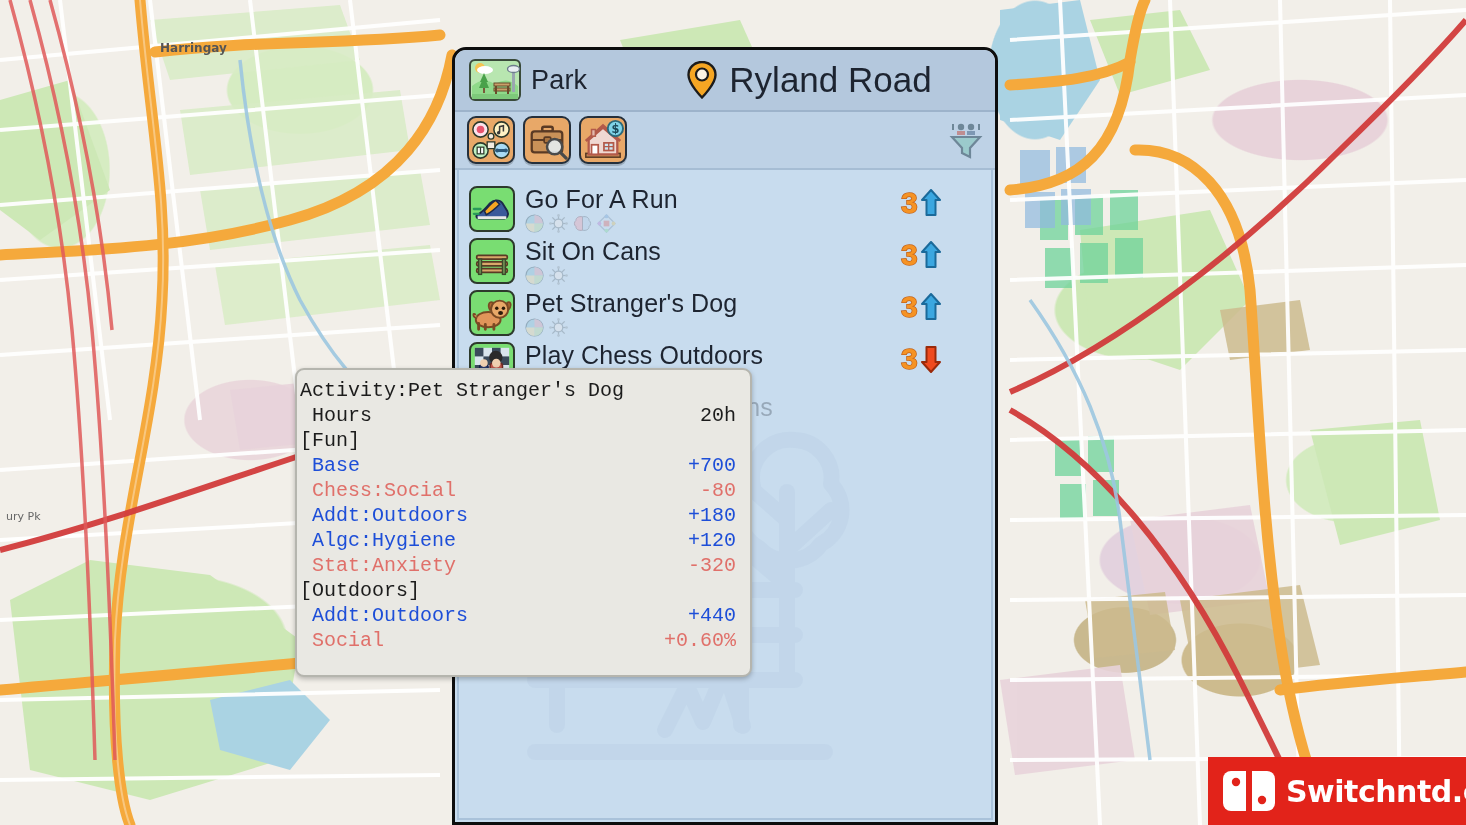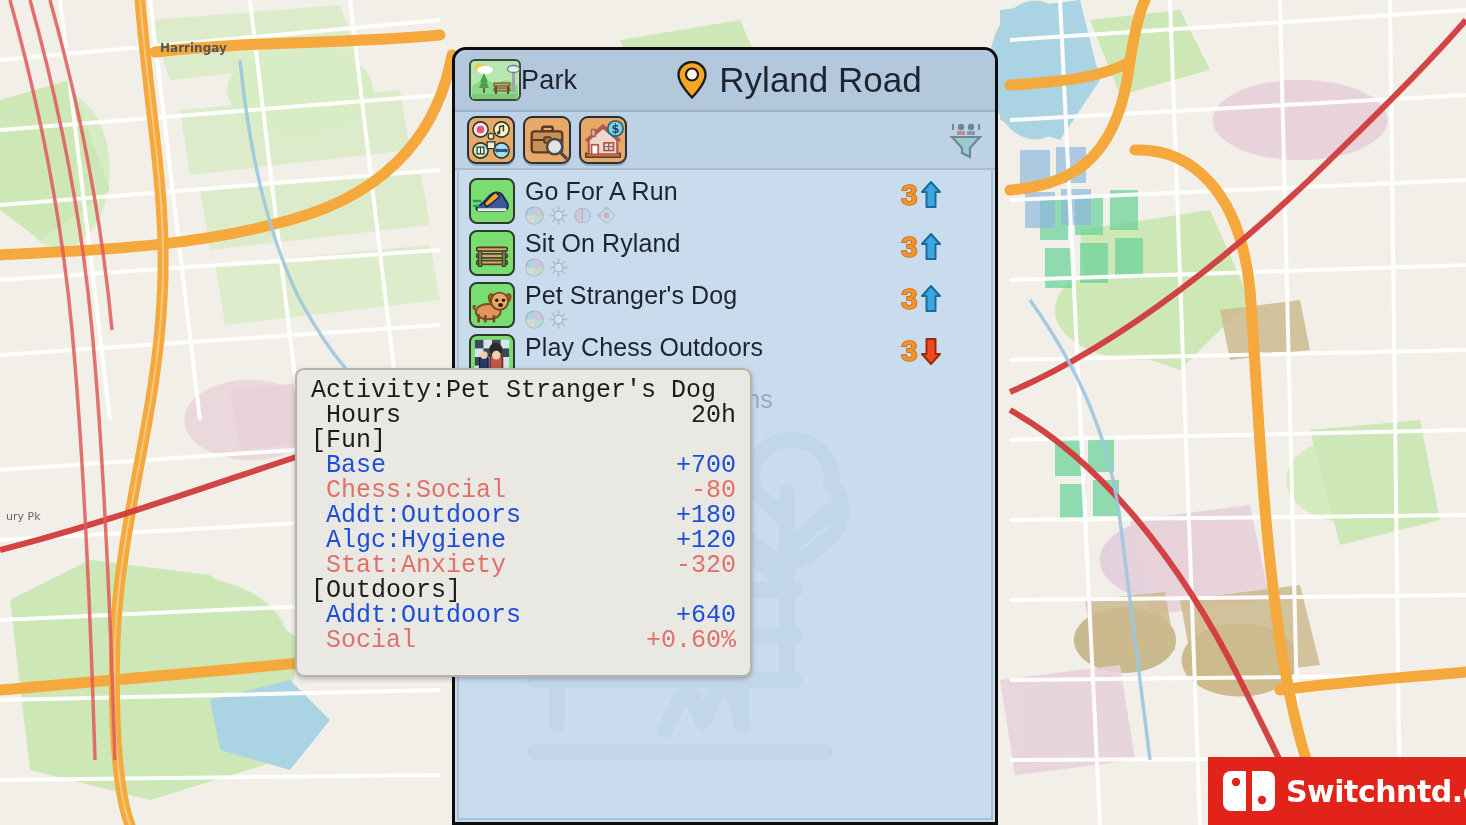--- a/index.html
+++ b/index.html
@@ -57,21 +57,21 @@
     background: #b4c8dd;
     border-bottom: 2px solid #9db3cb;
     display: flex; align-items: center;
     padding: 0 14px;
     border-top-left-radius: 11px;
     border-top-right-radius: 11px;
   }
   .loc-icon { width: 52px; height: 48px; flex: 0 0 auto; }
   .loc-title {
     font-size: 27px; color: #1d2430; letter-spacing: .2px;
-    white-space: nowrap;
+    margin-left: 10px; white-space: nowrap;
   }
   .addr-group { display: flex; align-items: center; margin-left: 100px; }
   .pin-icon { width: 30px; height: 38px; }
   .addr-title { font-size: 35px; color: #1d2430; margin-left: 12px; white-space: nowrap; }
 
   
   .tabbar {
     position: relative;
     height: 58px;
     background: #bed2e6;
@@ -86,21 +86,21 @@
     background: #e8a868;
     margin-right: 8px;
     position: relative;
     display: flex; align-items: center; justify-content: center;
     box-shadow: 0 2px 0 rgba(0,0,0,.18);
   }
   .tab svg { display: block; }
   .filter-icon { margin-left: auto; width: 34px; height: 40px; opacity: .55; }
 
   
-  .list { position: relative; padding: 8px 0 0 0; }
+  .list { position: relative; padding: 16px 0 0 0; }
   .row {
     position: relative;
     display: flex; align-items: flex-start;
     height: 52px;
     padding: 0 16px 0 14px;
   }
   .row.disabled { opacity: .28; }
   .act-thumb {
     width: 46px; height: 46px;
     border: 2px solid #2d3a2c;
@@ -142,23 +142,23 @@
   }
 
   
   .tooltip {
     position: absolute;
     left: 295px; top: 368px;
     width: 457px;
     background: #e9e8e3;
     border: 2px solid #b5b5ae;
     border-radius: 9px;
-    padding: 8px 14px 22px 14px;
+    padding: 8px 14px 22px 3px;
     font-family: "Liberation Mono", "DejaVu Sans Mono", monospace;
-    font-size: 25px;
+    font-size: 20px;
     line-height: 25px;
     color: #1c1c1c;
     box-shadow: 0 2px 5px rgba(0,0,0,.25);
   }
   .tt-line { display: flex; justify-content: space-between; white-space: pre; }
   .tt-line .lbl { }
   .tt-line .val { }
   .tt-title { color: #1c1c1c; }
   .tt-header { color: #1c1c1c; }
   .tt-pos { color: #1d4ed8; }
@@ -456,21 +456,21 @@
         <span class="act-thumb">
           <svg viewBox="0 0 44 44" width="42" height="42">
             <rect x="6" y="16" width="32" height="4" rx="1.5" fill="#d8a86a" stroke="#5a3a24" stroke-width="1.8"></rect>
             <rect x="6" y="23" width="32" height="4" rx="1.5" fill="#d8a86a" stroke="#5a3a24" stroke-width="1.8"></rect>
             <rect x="6" y="30" width="32" height="4" rx="1.5" fill="#d8a86a" stroke="#5a3a24" stroke-width="1.8"></rect>
             <rect x="8" y="20" width="3" height="16" fill="#7a9a5a" stroke="#3a4a2a" stroke-width="1.5"></rect>
             <rect x="33" y="20" width="3" height="16" fill="#7a9a5a" stroke="#3a4a2a" stroke-width="1.5"></rect>
           </svg>
         </span>
         <span class="act-body">
-          <span class="act-name">Sit On Ryland</span>
+          <span class="act-name">Sit On Cans</span>
           <span class="act-traits">
             <span>
               <svg viewBox="0 0 20 20" width="19" height="19">
                   <circle cx="10" cy="10" r="9" fill="#8fc4d8" stroke="#4a6a7a" stroke-width="1.2"></circle>
               <path d="M10 10 L10 1 A9 9 0 0 1 19 10 Z" fill="#d8a8b8"></path>
                   <path d="M10 10 L19 10 A9 9 0 0 1 10 19 Z" fill="#b8d8a8"></path>
               <path d="M10 10 L10 19 A9 9 0 0 1 1 10 Z" fill="#e8d8a8"></path>
                 </svg>
             </span>
             <span>
@@ -664,21 +664,21 @@
     <div class="tt-line tt-neg">
       <span class="lbl"> Stat:Anxiety</span>
       <span class="val">-320</span>
     </div>
     <div class="tt-line tt-header">
       <span class="lbl">[Outdoors]</span>
       <span class="val"></span>
     </div>
     <div class="tt-line tt-pos">
       <span class="lbl"> Addt:Outdoors</span>
-      <span class="val">+640</span>
+      <span class="val">+440</span>
     </div>
     <div class="tt-line tt-neg">
       <span class="lbl"> Social</span>
       <span class="val">+0.60%</span>
     </div>
   </div>
 
   <div class="logo">
     <span class="logo-switch">
       <svg viewBox="0 0 54 44" width="54" height="44">

